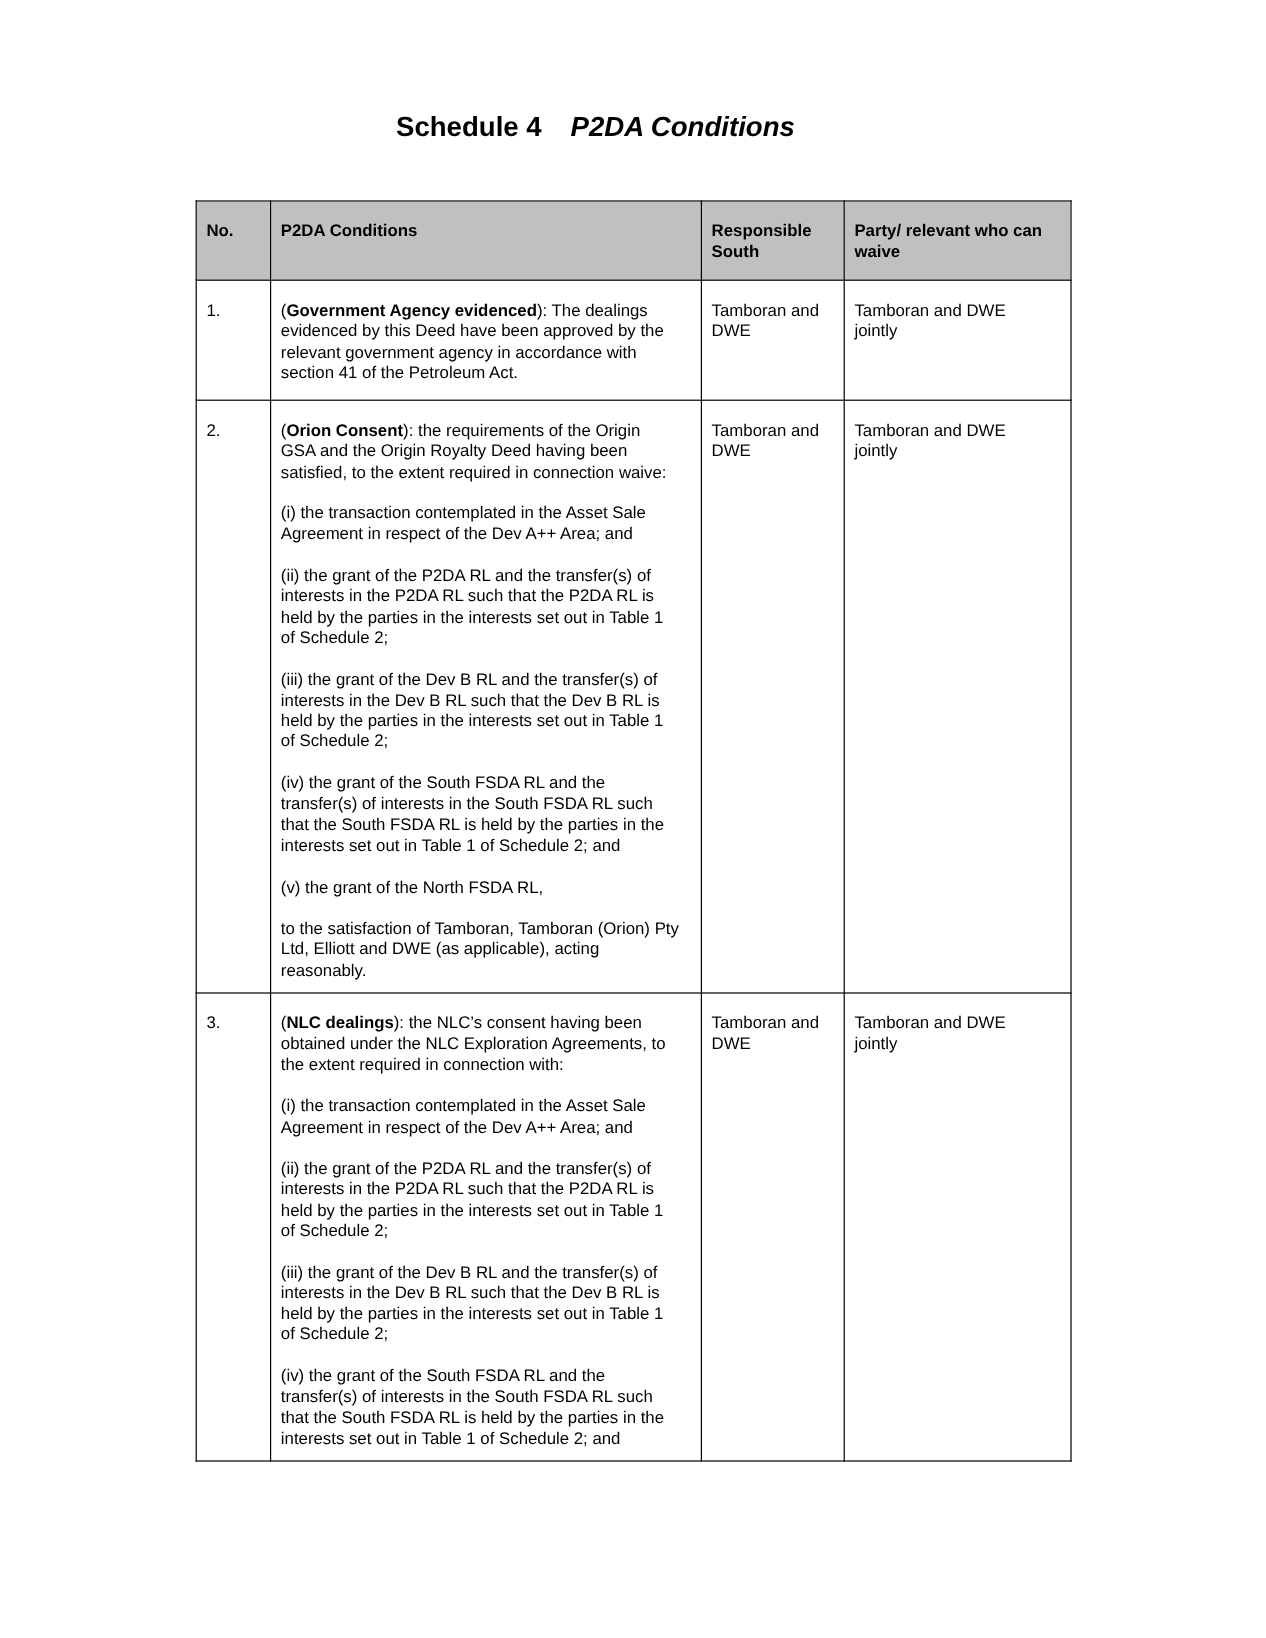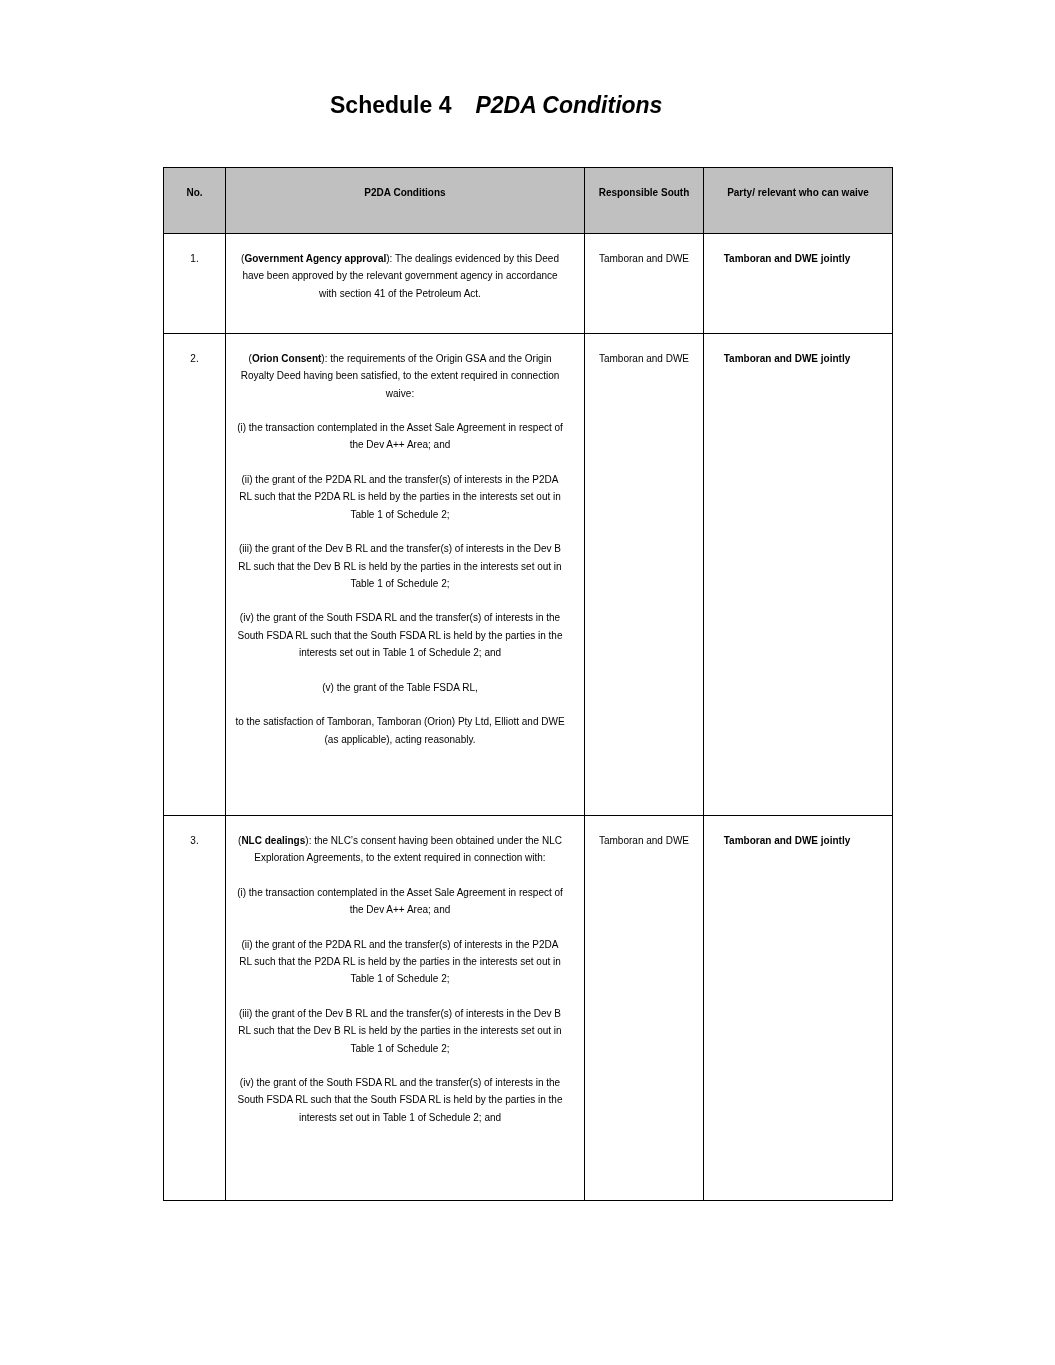--- a/index.html
+++ b/index.html
@@ -31,33 +31,33 @@
     table-layout: fixed;
   }
   col.c-no    { width: 62px; }
   col.c-cond  { width: 359px; }
   col.c-resp  { width: 119px; }
   col.c-waive { width: 189px; }
 
   th, td {
     border: 1px solid #000000;
     vertical-align: top;
-    text-align: center;
-    font-size: 10px;
+    text-align: left;
+    font-size: 14px;
     line-height: 17.3px;
     padding: 16px 8px 10px 8px;
     color: #000000;
     overflow: hidden;
   }
   th {
     background: #c0c0c0;
     font-weight: bold;
   }
   td.cell-cond { padding-right: 18px; }
-  td.cell-waive .waive-inner { max-width: 150px; font-weight: bold; }
+  td.cell-waive .waive-inner { max-width: 150px; }
 
   thead tr { height: 66px; }
   tbody tr.row-1 { height: 100px; }
   tbody tr.row-2 { height: 482px; }
   tbody tr.row-3 { height: 385px; }
 
   p.para { margin: 0 0 17.3px 0; }
   p.para:last-child { margin-bottom: 0; }
 </style>
 </head>
@@ -79,37 +79,37 @@
       <th>No.</th>
       <th>P2DA Conditions</th>
       <th>Responsible South</th>
       <th>Party/ relevant who can waive</th>
     </tr>
   </thead>
   <tbody id="rows-body">
   <tr class="row-1">
     <td class="cell-no">1.</td>
     <td class="cell-cond">
-      <p class="para"><span>(</span><b>Government Agency approval</b><span>): The dealings evidenced by this Deed have been approved by the relevant government agency in accordance with section 41 of the Petroleum Act.</span></p>
+      <p class="para"><span>(</span><b>Government Agency evidenced</b><span>): The dealings evidenced by this Deed have been approved by the relevant government agency in accordance with section 41 of the Petroleum Act.</span></p>
     </td>
     <td class="cell-resp">Tamboran and DWE</td>
     <td class="cell-waive">
           <div class="waive-inner">Tamboran and DWE jointly</div>
         </td>
   </tr>
 
   <tr class="row-2">
     <td class="cell-no">2.</td>
     <td class="cell-cond">
       <p class="para"><span>(</span><b>Orion Consent</b><span>): the requirements of the Origin GSA and the Origin Royalty Deed having been satisfied, to the extent required in connection waive:</span></p>
     <p class="para">(i) the transaction contemplated in the Asset Sale Agreement in respect of the Dev A++ Area; and</p>
           <p class="para">(ii) the grant of the P2DA RL and the transfer(s) of interests in the P2DA RL such that the P2DA RL is held by the parties in the interests set out in Table 1 of Schedule 2;</p>
           <p class="para">(iii) the grant of the Dev B RL and the transfer(s) of interests in the Dev B RL such that the Dev B RL is held by the parties in the interests set out in Table 1 of Schedule 2;</p>
           <p class="para">(iv) the grant of the South FSDA RL and the transfer(s) of interests in the South FSDA RL such that the South FSDA RL is held by the parties in the interests set out in Table 1 of Schedule 2; and</p>
-          <p class="para">(v) the grant of the Table FSDA RL,</p>
+          <p class="para">(v) the grant of the North FSDA RL,</p>
           <p class="para">to the satisfaction of Tamboran, Tamboran (Orion) Pty Ltd, Elliott and DWE (as applicable), acting reasonably.</p>
         </td>
     <td class="cell-resp">Tamboran and DWE</td>
     <td class="cell-waive">
           <div class="waive-inner">Tamboran and DWE jointly</div>
         </td>
   </tr>
 
   <tr class="row-3">
     <td class="cell-no">3.</td>

